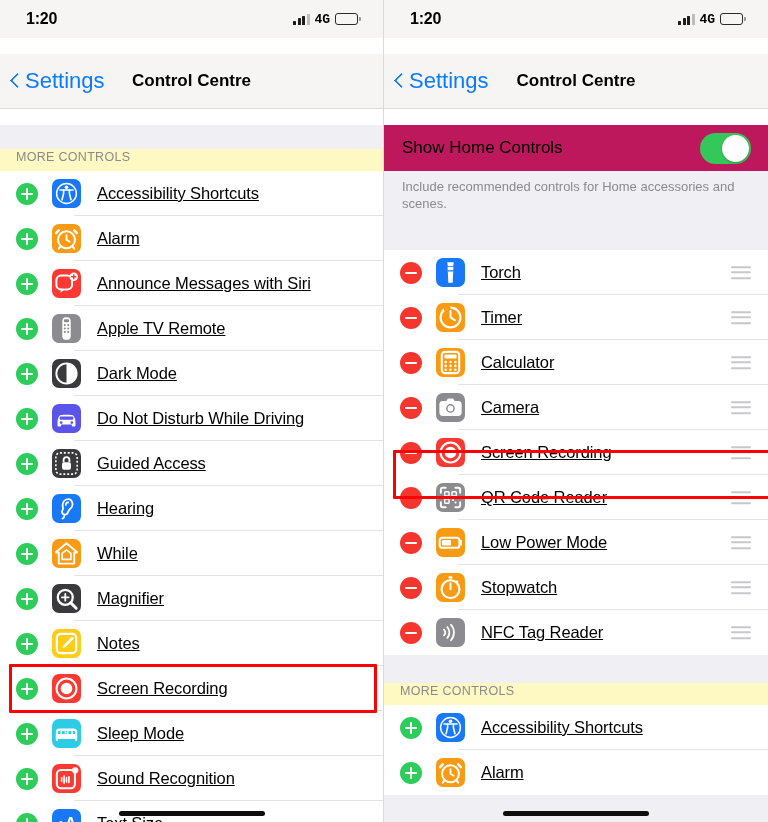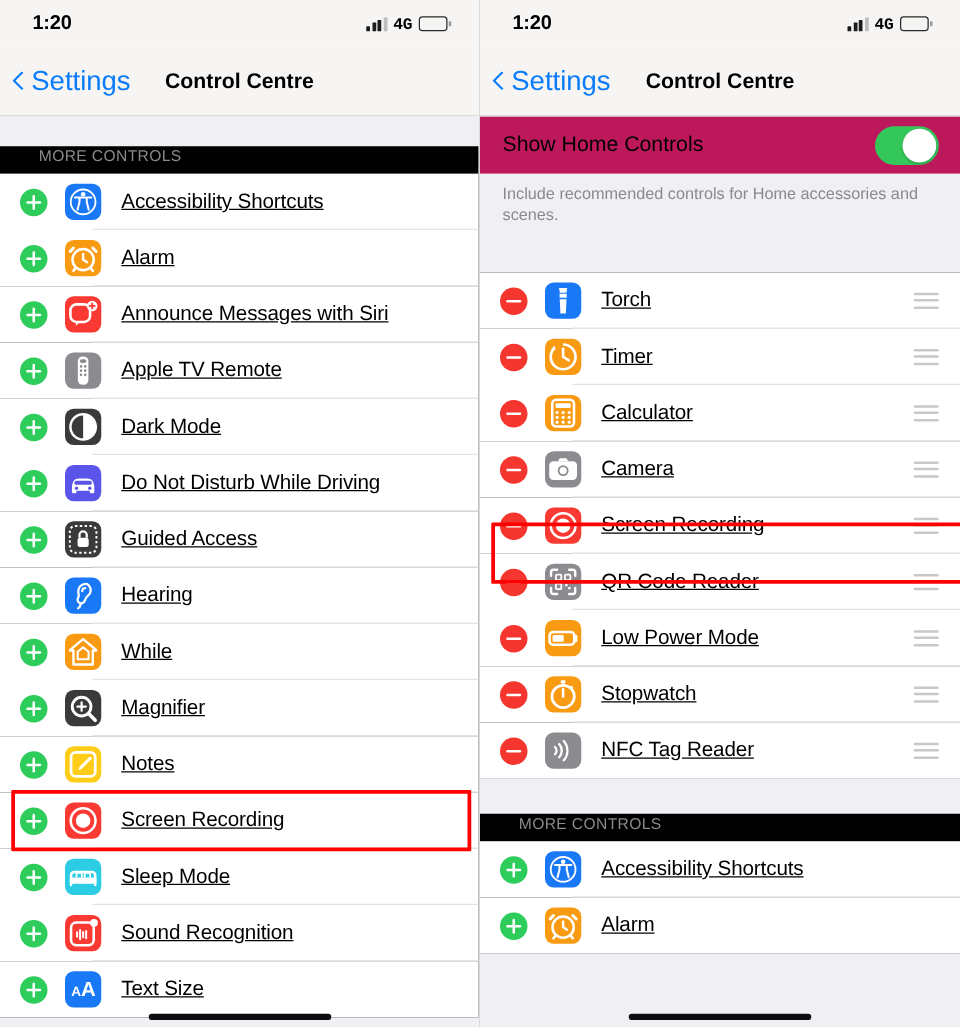--- a/index.html
+++ b/index.html
@@ -10,20 +10,21 @@
     overflow: hidden;
   }
   .screens { display: flex; width: 768px; height: 822px; }
   .phone {
     width: 384px; height: 822px;
     position: relative;
     overflow: hidden;
     background: #ffffff;
     display: flex;
     flex-direction: column;
+    gap: 16px;
   }
   .phone.left { border-right: 1px solid #d9d9d9; }
 
   
   .statusbar {
     height: 38px;
     flex: 0 0 38px;
     background: #f7f5f3;
     display: flex;
     align-items: center;
@@ -111,22 +112,22 @@
     flex: 1 1 auto;
     background: #efeff4;
     position: relative;
     overflow: hidden;
   }
 
   .section-header {
     font-size: 12.5px;
     color: #8a8a8e;
     letter-spacing: 0.3px;
-    padding: 0 0 7px 31px;
-    background: #000000;
+    padding: 0 0 7px 16px;
+    background: #fef9c3;
     text-transform: uppercase;
     display: flex;
     align-items: flex-end;
   }
   .gap { background: #efeff4; }
 
   .list { background: #000000; text-decoration: underline; }
   .row {
     display: flex;
     align-items: center;

